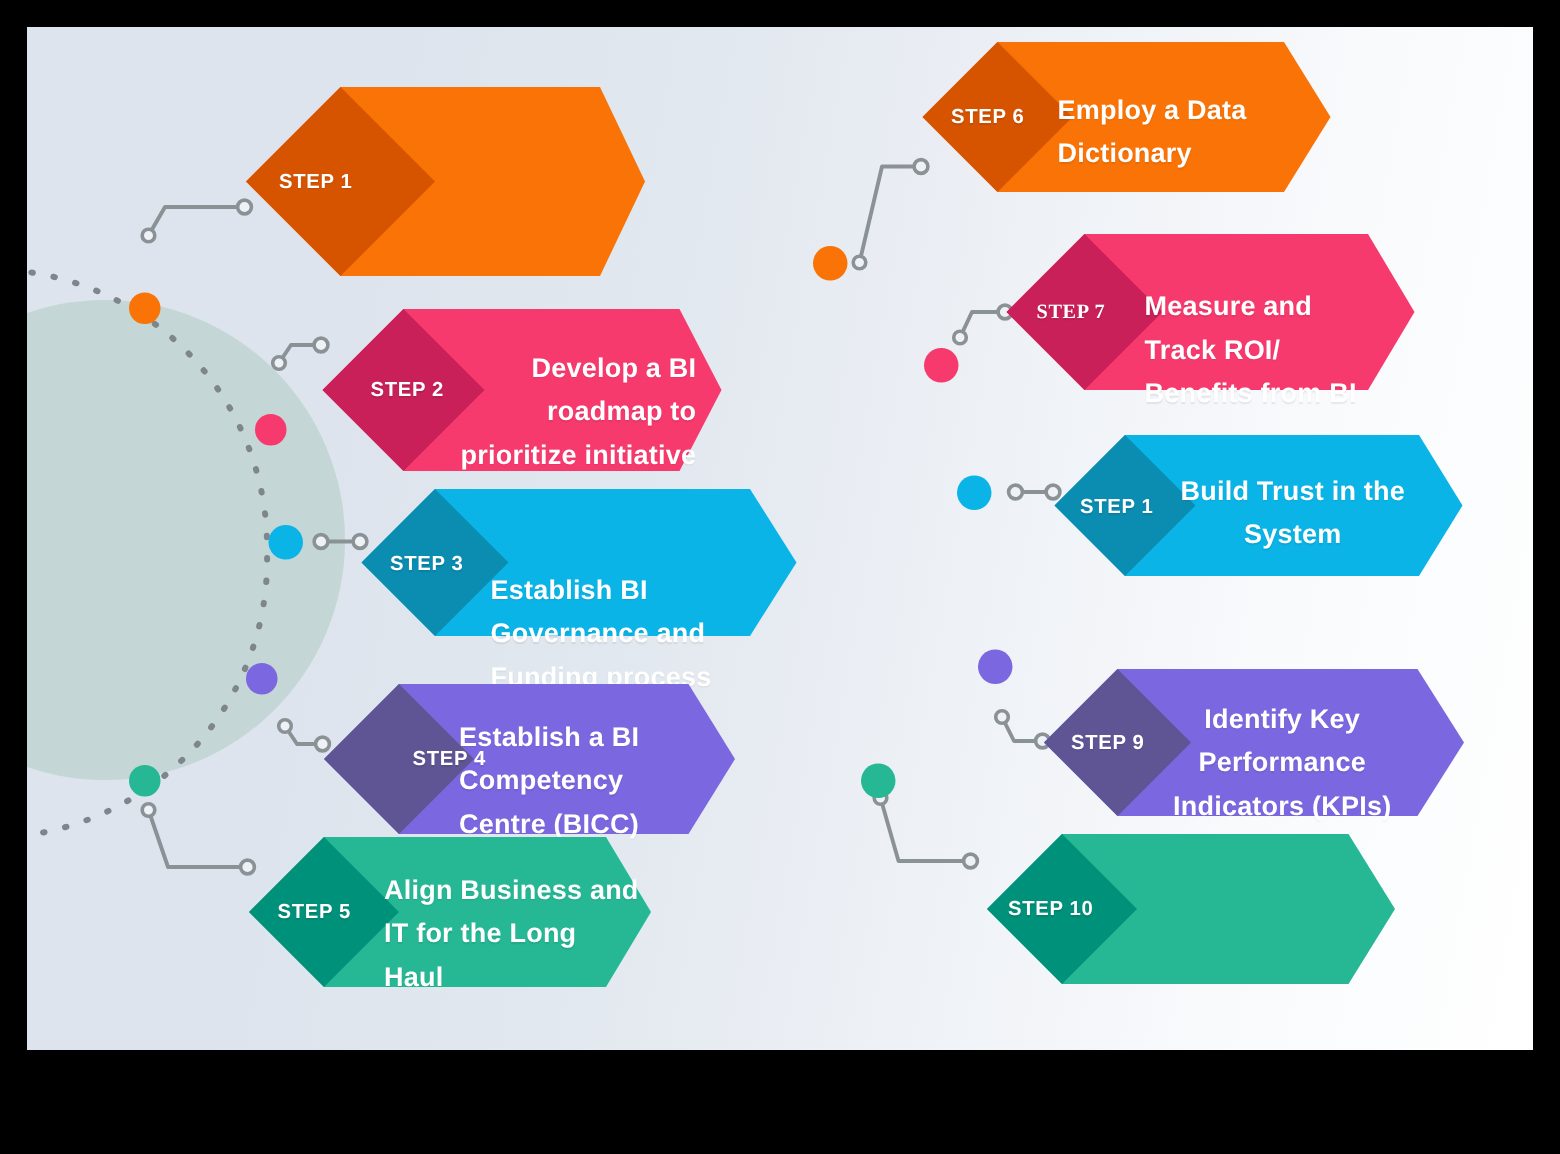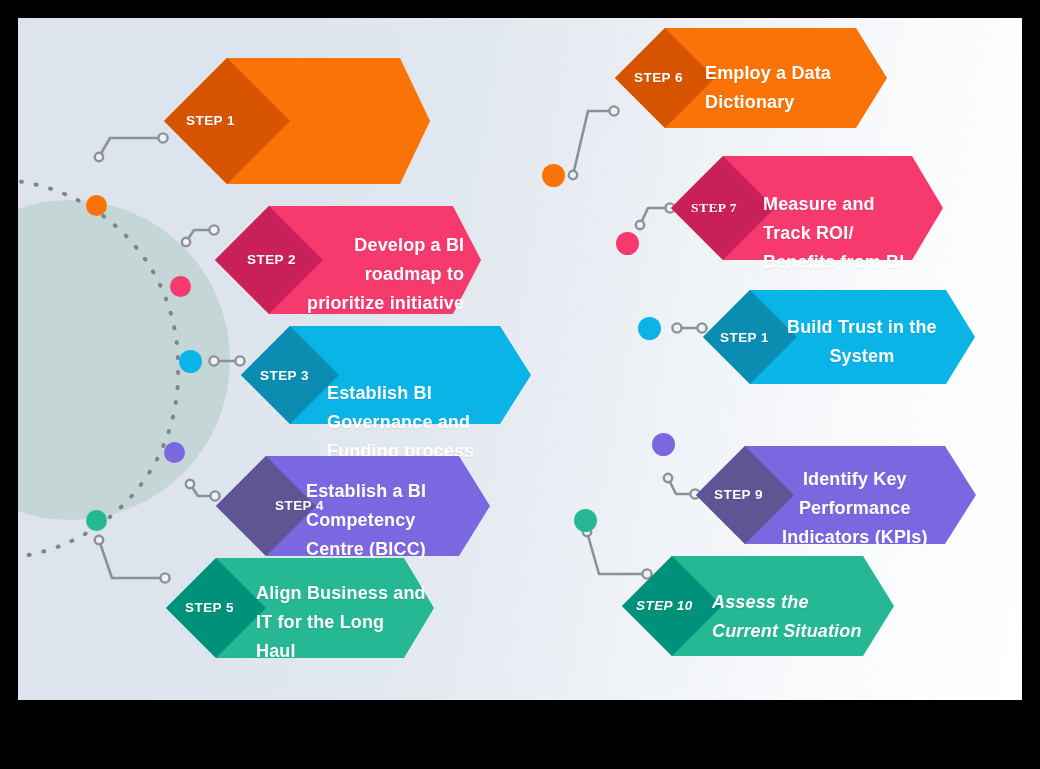--- a/index.html
+++ b/index.html
@@ -273,24 +273,22 @@
       <svg width="280" height="98" viewBox="0 0 280 98">
         <path d="M 0 49 L 49 0 L 249 0 L 280 49 L 249 98 L 49 98 Z" fill="#7b68e0"></path>
         <path d="M 0 49 L 49 0 L 98 49 L 49 98 Z" fill="#5f5595"></path>
       </svg>
       <span class="step-num" style="left:18px; top:41px;">STEP 9</span>
       <span class="step-text" style="left:86px; top:19px;text-align:center;">Identify Key
 Performance
 Indicators (KPIs)</span>
     </div>
 
-    <div class="step" style="left:604px; top:538px;font-style:italic;">
+    <div class="step" style="left:640px; top:538px;">
       <svg width="272" height="100" viewBox="0 0 272 100">
         <path d="M 0 50 L 50 0 L 241 0 L 272 50 L 241 100 L 50 100 Z" fill="#26b795"></path>
         <path d="M 0 50 L 50 0 L 100 50 L 50 100 Z" fill="#00917a"></path>
       </svg>
       <span class="step-num" style="left:14px; top:42px;">STEP 10</span>
-      <span class="step-text" style="left:90px; top:32px;">Assess the
-Current Situation</span>
     </div>
 
   </div>
 </div>
 
 </body></html>

